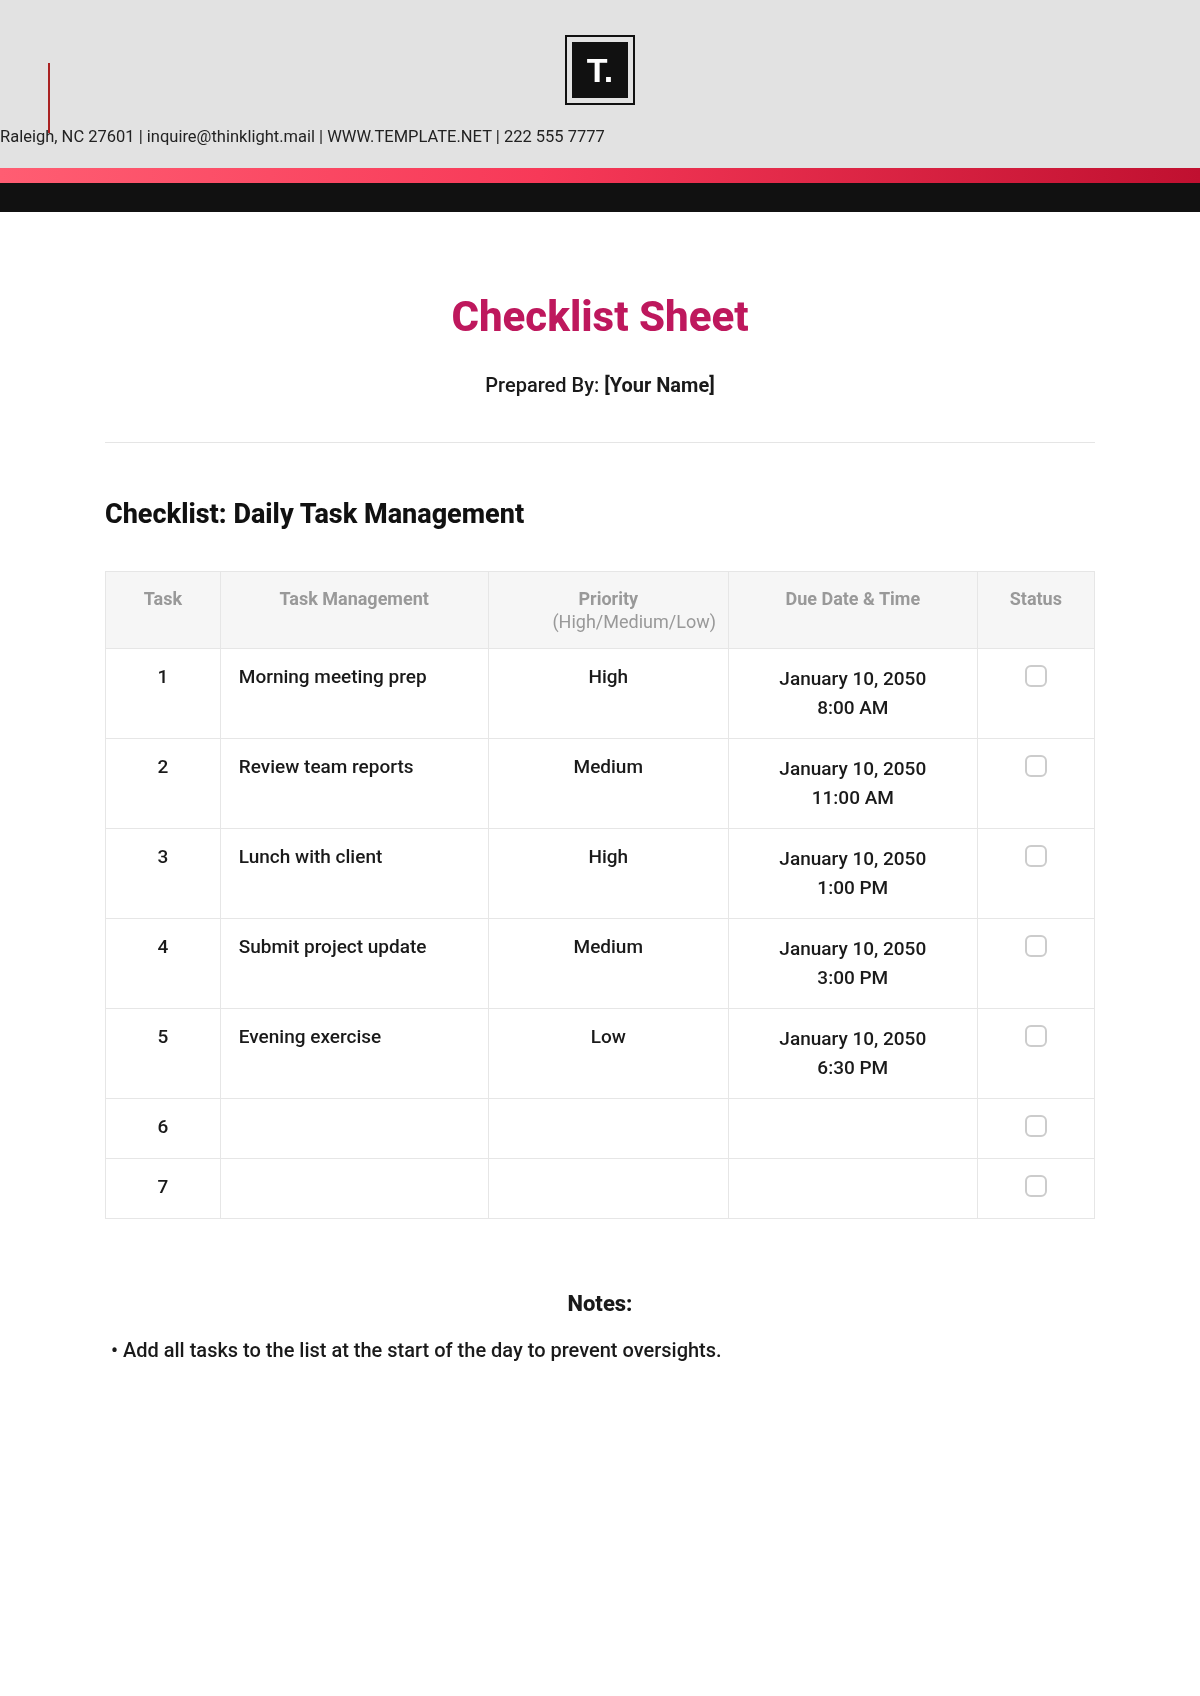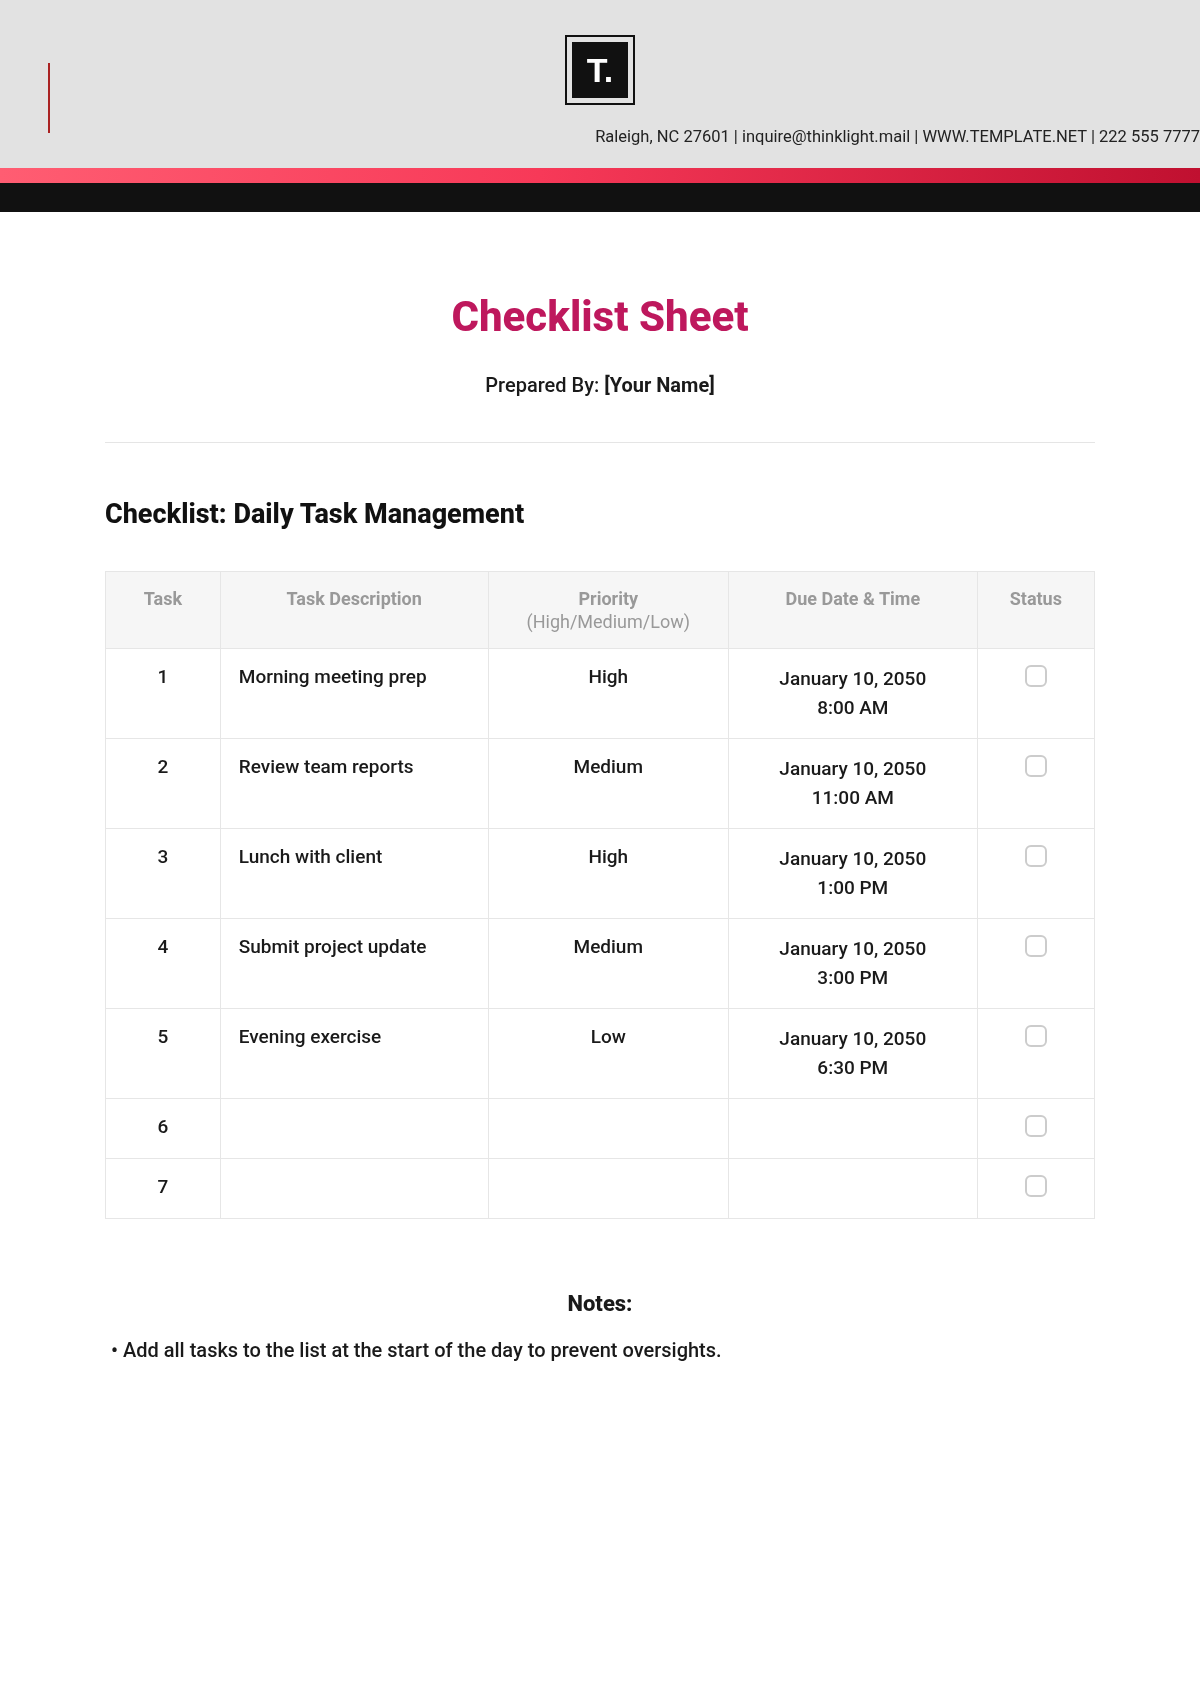--- a/index.html
+++ b/index.html
@@ -41,21 +41,21 @@
     background: #111;
     display: flex;
     align-items: center;
     justify-content: center;
     color: #fff;
     font-weight: 900;
     font-size: 34px;
     font-family: Arial, sans-serif;
   }
   .contact-line {
-    text-align: right;
+    text-align: left;
     font-size: 16.5px;
     color: #222;
     padding-bottom: 22px;
   }
   .red-bar {
     height: 15px;
     background: linear-gradient(to right, #ff5d72 0%, #f73958 45%, #c01030 100%);
   }
   .black-bar {
     height: 29px;
@@ -103,20 +103,21 @@
   th {
     background: #f6f6f6;
     font-weight: 700;
     color: #999;
     font-size: 18px;
   }
   th .sub {
     font-weight: 400;
     display: block;
     margin-top: 2px;
+    text-align: right;
   }
   td {
     color: #1a1a1a;
     font-weight: 500;
   }
   td.desc { text-align: left; padding-left: 18px;}
   td.due { line-height: 1.5; }
   .col-task { width: 90px; }
   .col-desc { width: 210px; }
   .col-prio { width: 145px; }
@@ -167,21 +168,21 @@
   <div class="prepared-line">
     <span>Prepared By: </span><span class="bold">[Your Name]</span>
   </div>
   <hr class="hr">
   <h2 class="subtitle">Checklist: Daily Task Management</h2>
 
   <table>
     <thead>
       <tr>
         <th class="col-task">Task</th>
-        <th class="col-desc">Task Description</th>
+        <th class="col-desc">Task Management</th>
         <th class="col-prio">
           <span>Priority</span>
           <span class="sub">(High/Medium/Low)</span>
         </th>
         <th class="col-due">Due Date &amp; Time</th>
         <th class="col-status">Status</th>
       </tr>
     </thead>
     <tbody id="table-body">
     <tr>

